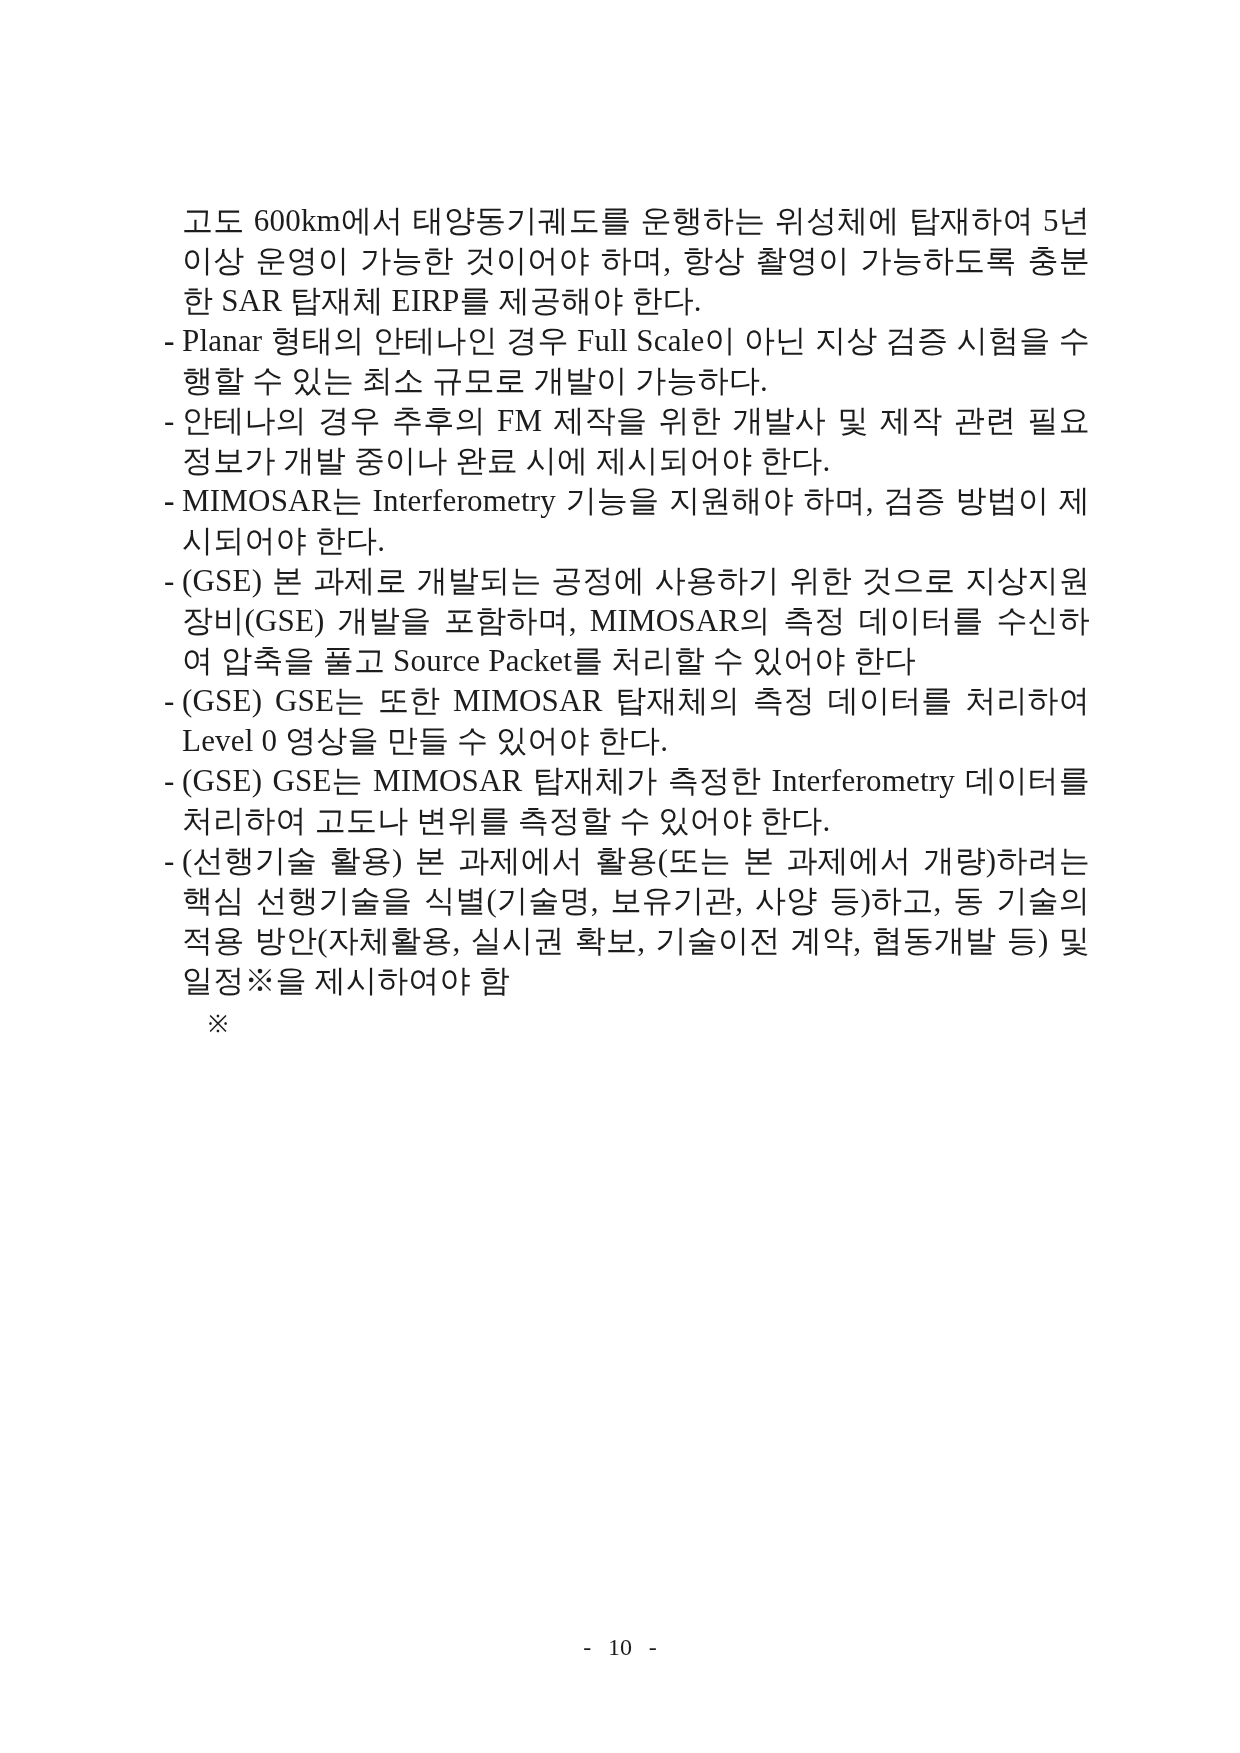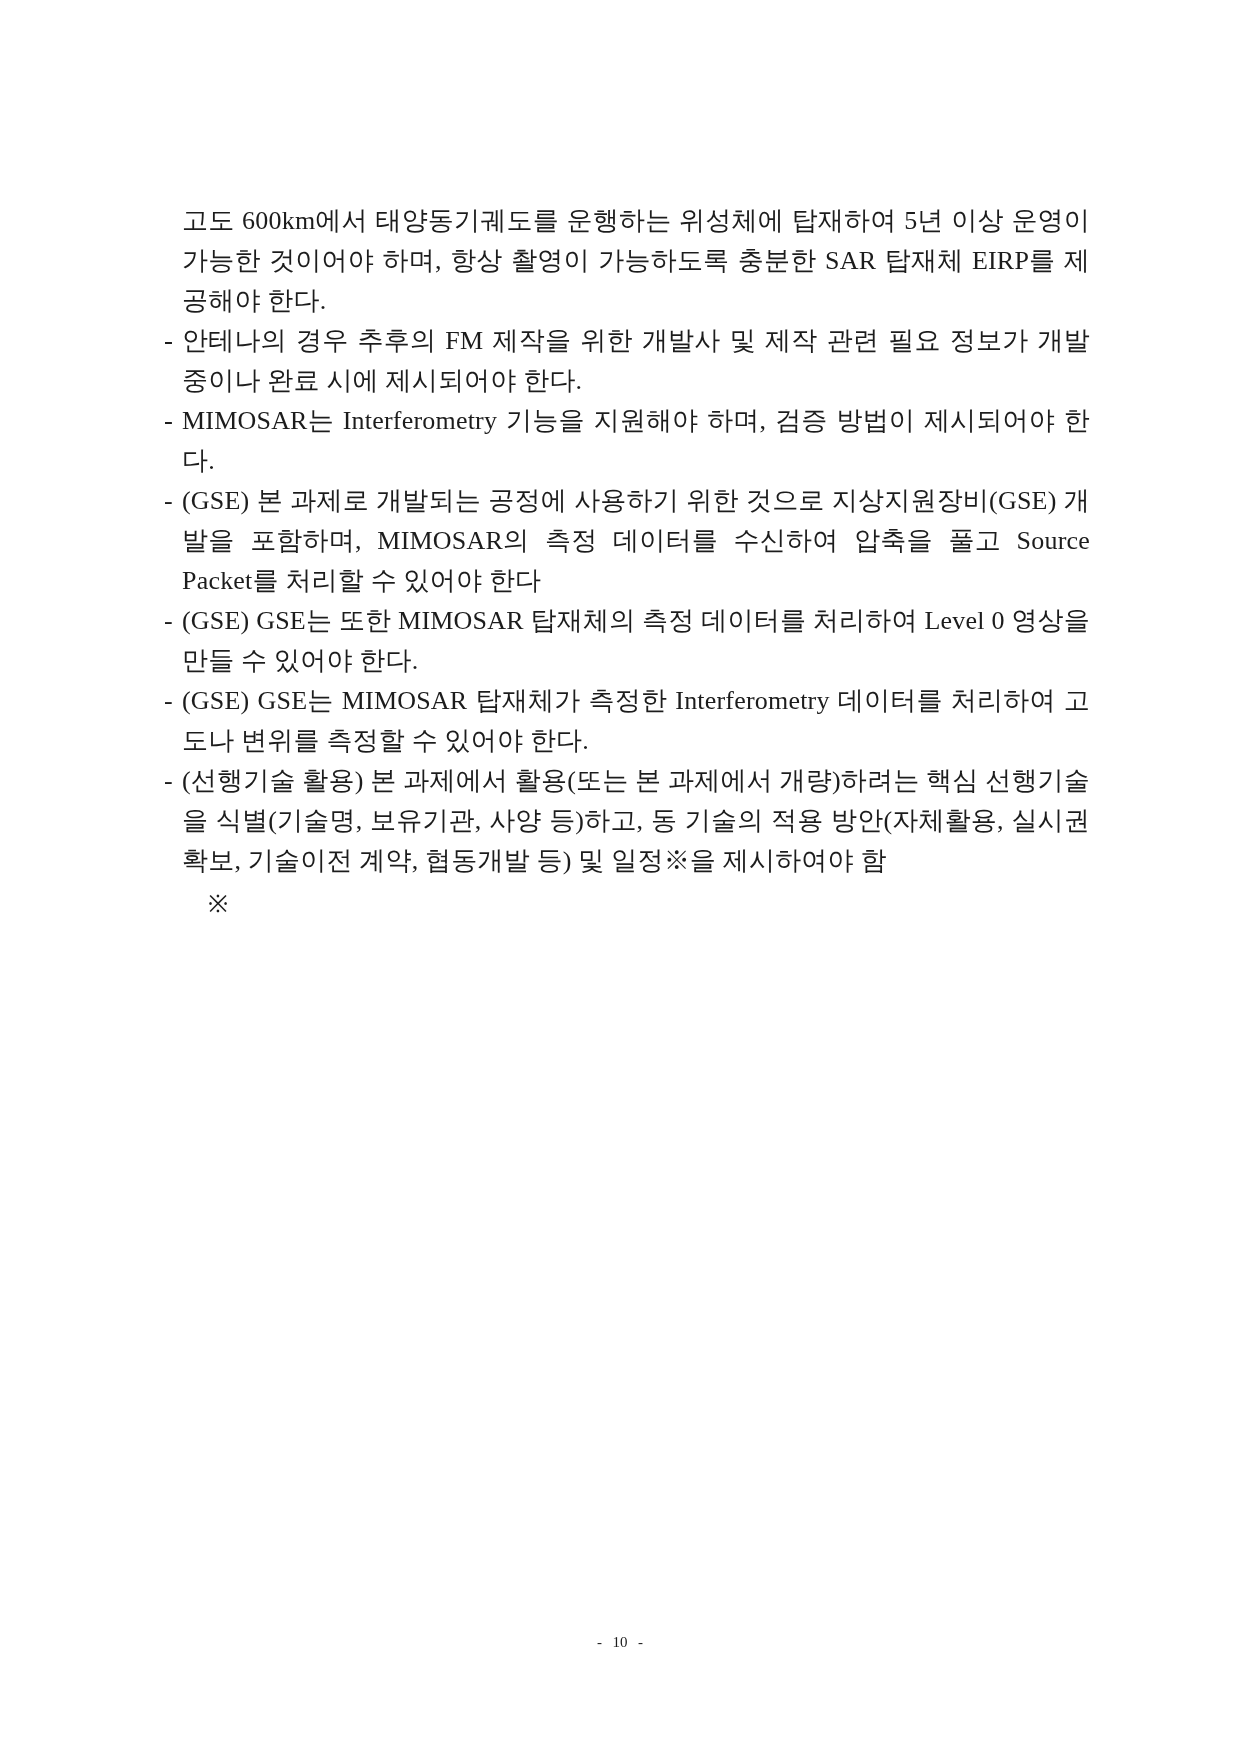--- a/index.html
+++ b/index.html
@@ -18,21 +18,21 @@
   }
   .content {
     position: absolute;
     left: 164px;
     top: 201px;
     width: 926px;
   }
   .item {
     position: relative;
     padding-left: 18px;
-    font-size: 26px;
+    font-size: 31px;
     line-height: 40px;
     text-align: justify;
     letter-spacing: 0.2px;
   }
   .item .marker {
     position: absolute;
     left: 0;
     top: 0;
     text-align: left;
   }
@@ -44,21 +44,21 @@
   }
   .item.note .marker {
     left: 44px;
   }
   .page-number {
     position: absolute;
     top: 1634px;
     left: 0;
     width: 100%;
     text-align: center;
-    font-size: 15px;
+    font-size: 24px;
     word-spacing: 0.45em;
     color: #1c1c1c;
   }
 </style>
 </head>
 <body>
 
 <div class="page">
   <div class="content">
 
@@ -66,20 +66,21 @@
       <span class="marker"></span>
       <span class="text">고도 600km에서 태양동기궤도를 운행하는 위성체에 탑재하여 5년 이상 운영이 가능한 것이어야 하며, 항상 촬영이 가능하도록 충분한 SAR 탑재체 EIRP를 제공해야 한다.</span>
     </div>
 
     <div class="item">
       <span class="marker">-</span>
     </div>
 
     <div class="item">
       <span class="marker">-</span>
+      <span class="text">Planar 형태의 안테나인 경우 Full Scale이 아닌 지상 검증 시험을 수행할 수 있는 최소 규모로 개발이 가능하다.</span>
     </div>
 
     <div class="item">
       <span class="marker">-</span>
       <span class="text">안테나의 경우 추후의 FM 제작을 위한 개발사 및 제작 관련 필요 정보가 개발 중이나 완료 시에 제시되어야 한다.</span>
     </div>
 
     <div class="item">
       <span class="marker">-</span>
     </div>

